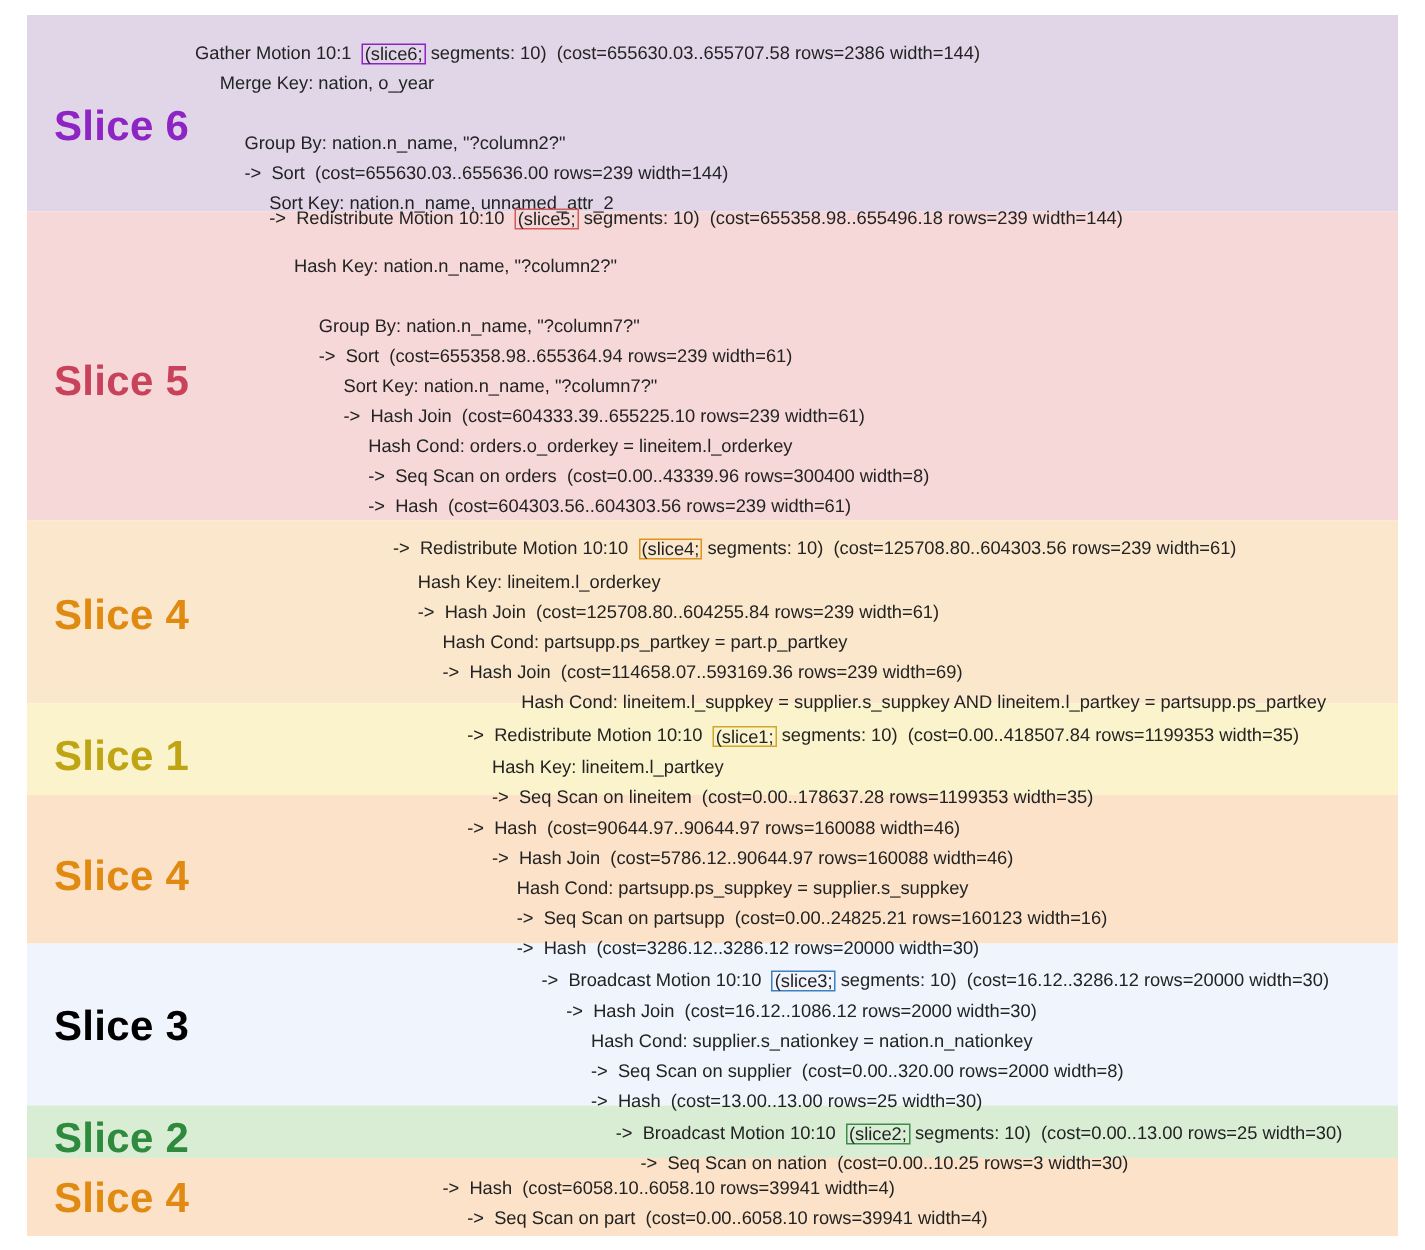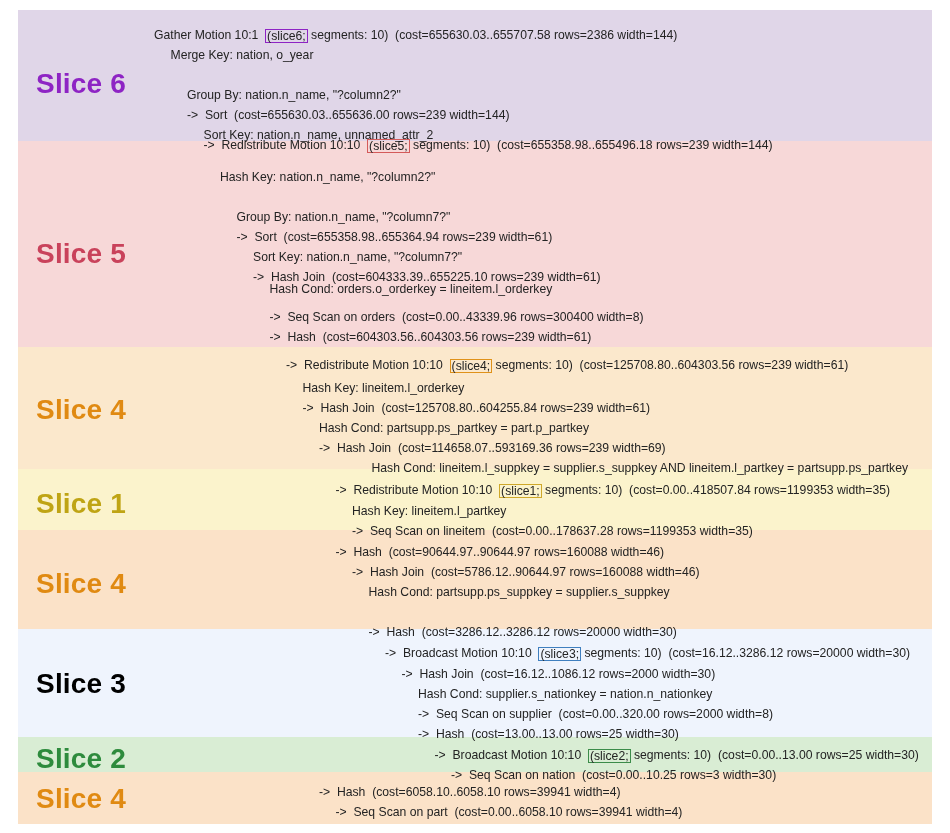--- a/index.html
+++ b/index.html
@@ -46,21 +46,20 @@
     height: 814px;
     pointer-events: none;
   }
   .plan-line {
     position: absolute;
     font-size: 12.2px;
     line-height: 14px;
     color: #232323;
     white-space: pre;
     pointer-events: auto;
-    margin-left: 24px;
   }
   .slice-tag {
     display: inline-block;
     border: 1.6px solid #888;
     padding: 0px 1px;
     margin: 0 0px;
     line-height: 12px;
     position: relative;
     top: 0.5px;
   }
@@ -92,35 +91,36 @@
       <div class="plan-line" style="top: 38px; left: 128.5px;"><span>Merge Key: nation, o_year</span></div>
       <div class="plan-line" style="top: 78px; left: 145px;"><span>Group By: nation.n_name, "?column2?"</span></div>
       <div class="plan-line" style="top: 98px; left: 145px;"><span>-&gt;  Sort  (cost=655630.03..655636.00 rows=239 width=144)</span></div>
       <div class="plan-line" style="top: 118px; left: 161.5px;"><span>Sort Key: nation.n_name, unnamed_attr_2</span></div>
       <div class="plan-line" style="top: 128px; left: 161.5px;"><span>-&gt;  Redistribute Motion 10:10  </span><span class="slice-tag" style="border-color: rgb(212, 90, 90);">(slice5;</span><span> segments: 10)  (cost=655358.98..655496.18 rows=239 width=144)</span></div>
       <div class="plan-line" style="top: 160px; left: 178px;"><span>Hash Key: nation.n_name, "?column2?"</span></div>
       <div class="plan-line" style="top: 200px; left: 194.5px;"><span>Group By: nation.n_name, "?column7?"</span></div>
       <div class="plan-line" style="top: 220px; left: 194.5px;"><span>-&gt;  Sort  (cost=655358.98..655364.94 rows=239 width=61)</span></div>
       <div class="plan-line" style="top: 240px; left: 211px;"><span>Sort Key: nation.n_name, "?column7?"</span></div>
       <div class="plan-line" style="top: 260px; left: 211px;"><span>-&gt;  Hash Join  (cost=604333.39..655225.10 rows=239 width=61)</span></div>
-      <div class="plan-line" style="top: 272px; left: 227.5px;"><span>Hash Cond: orders.o_orderkey = lineitem.l_orderkey</span></div>
+      <div class="plan-line" style="top: 280px; left: 227.5px;"><span>Hash Cond: orders.o_orderkey = lineitem.l_orderkey</span></div>
       <div class="plan-line" style="top: 300px; left: 227.5px;"><span>-&gt;  Seq Scan on orders  (cost=0.00..43339.96 rows=300400 width=8)</span></div>
       <div class="plan-line" style="top: 320px; left: 227.5px;"><span>-&gt;  Hash  (cost=604303.56..604303.56 rows=239 width=61)</span></div>
       <div class="plan-line" style="top: 348px; left: 244px;"><span>-&gt;  Redistribute Motion 10:10  </span><span class="slice-tag" style="border-color: rgb(224, 146, 26);">(slice4;</span><span> segments: 10)  (cost=125708.80..604303.56 rows=239 width=61)</span></div>
       <div class="plan-line" style="top: 371px; left: 260.5px;"><span>Hash Key: lineitem.l_orderkey</span></div>
       <div class="plan-line" style="top: 391px; left: 260.5px;"><span>-&gt;  Hash Join  (cost=125708.80..604255.84 rows=239 width=61)</span></div>
       <div class="plan-line" style="top: 411px; left: 277px;"><span>Hash Cond: partsupp.ps_partkey = part.p_partkey</span></div>
       <div class="plan-line" style="top: 431px; left: 277px;"><span>-&gt;  Hash Join  (cost=114658.07..593169.36 rows=239 width=69)</span></div>
       <div class="plan-line" style="top: 451px; left: 293.5px; padding-left: 36px;"><span>Hash Cond: lineitem.l_suppkey = supplier.s_suppkey AND lineitem.l_partkey = partsupp.ps_partkey</span></div>
       <div class="plan-line" style="top: 473px; left: 293.5px;"><span>-&gt;  Redistribute Motion 10:10  </span><span class="slice-tag" style="border-color: rgb(207, 168, 42);">(slice1;</span><span> segments: 10)  (cost=0.00..418507.84 rows=1199353 width=35)</span></div>
       <div class="plan-line" style="top: 494px; left: 310px;"><span>Hash Key: lineitem.l_partkey</span></div>
       <div class="plan-line" style="top: 514px; left: 310px;"><span>-&gt;  Seq Scan on lineitem  (cost=0.00..178637.28 rows=1199353 width=35)</span></div>
       <div class="plan-line" style="top: 535px; left: 293.5px;"><span>-&gt;  Hash  (cost=90644.97..90644.97 rows=160088 width=46)</span></div>
       <div class="plan-line" style="top: 555px; left: 310px;"><span>-&gt;  Hash Join  (cost=5786.12..90644.97 rows=160088 width=46)</span></div>
       <div class="plan-line" style="top: 575px; left: 326.5px;"><span>Hash Cond: partsupp.ps_suppkey = supplier.s_suppkey</span></div>
+      <div class="plan-line" style="top: 595px; left: 326.5px;"><span>-&gt;  Seq Scan on partsupp  (cost=0.00..24825.21 rows=160123 width=16)</span></div>
       <div class="plan-line" style="top: 615px; left: 326.5px;"><span>-&gt;  Hash  (cost=3286.12..3286.12 rows=20000 width=30)</span></div>
       <div class="plan-line" style="top: 636px; left: 343px; text-align: center;"><span>-&gt;  Broadcast Motion 10:10  </span><span class="slice-tag" style="border-color: rgb(63, 127, 191);">(slice3;</span><span> segments: 10)  (cost=16.12..3286.12 rows=20000 width=30)</span></div>
       <div class="plan-line" style="top: 657px; left: 359.5px;"><span>-&gt;  Hash Join  (cost=16.12..1086.12 rows=2000 width=30)</span></div>
       <div class="plan-line" style="top: 677px; left: 376px;"><span>Hash Cond: supplier.s_nationkey = nation.n_nationkey</span></div>
       <div class="plan-line" style="top: 697px; left: 376px;"><span>-&gt;  Seq Scan on supplier  (cost=0.00..320.00 rows=2000 width=8)</span></div>
       <div class="plan-line" style="top: 717px; left: 376px;"><span>-&gt;  Hash  (cost=13.00..13.00 rows=25 width=30)</span></div>
       <div class="plan-line" style="top: 738px; left: 392.5px;"><span>-&gt;  Broadcast Motion 10:10  </span><span class="slice-tag" style="border-color: rgb(60, 140, 74);">(slice2;</span><span> segments: 10)  (cost=0.00..13.00 rows=25 width=30)</span></div>
       <div class="plan-line" style="top: 758px; left: 409px;"><span>-&gt;  Seq Scan on nation  (cost=0.00..10.25 rows=3 width=30)</span></div>
       <div class="plan-line" style="top: 775px; left: 277px;"><span>-&gt;  Hash  (cost=6058.10..6058.10 rows=39941 width=4)</span></div>
       <div class="plan-line" style="top: 795px; left: 293.5px;"><span>-&gt;  Seq Scan on part  (cost=0.00..6058.10 rows=39941 width=4)</span></div>

